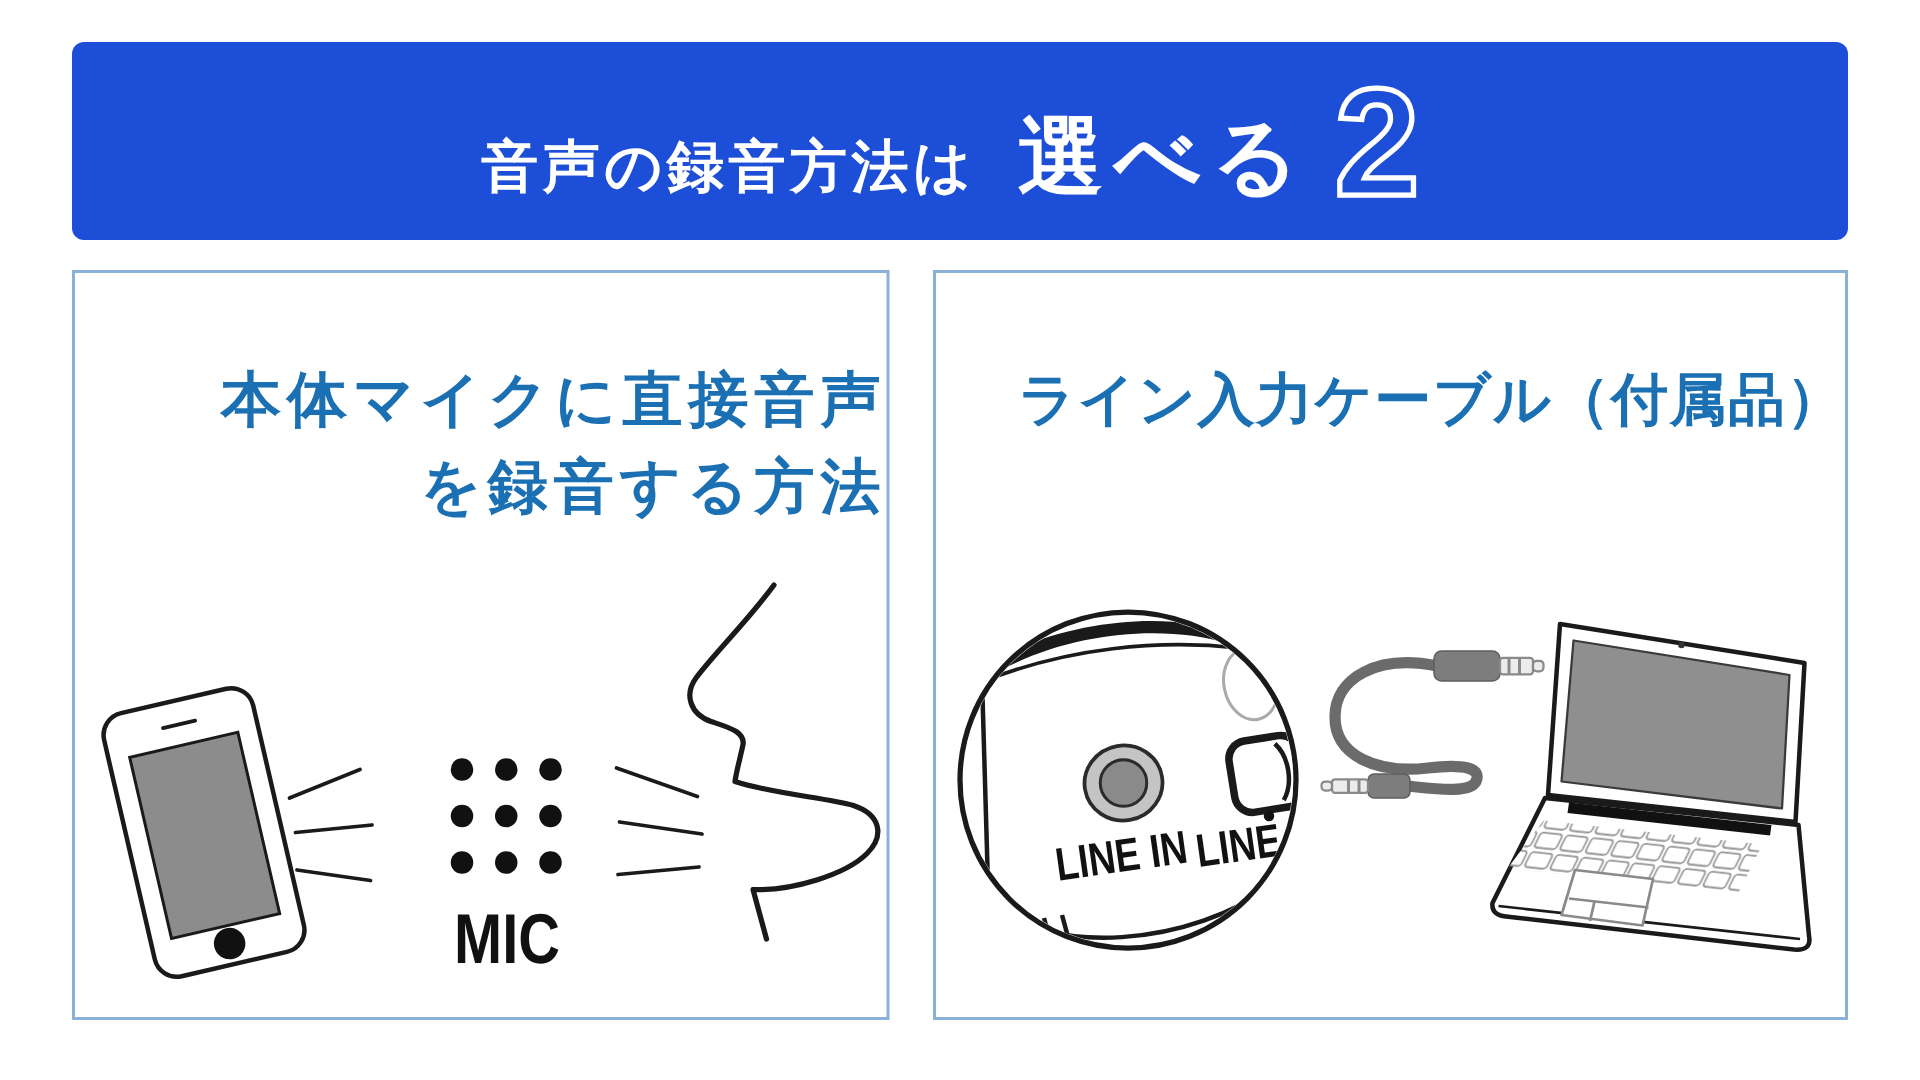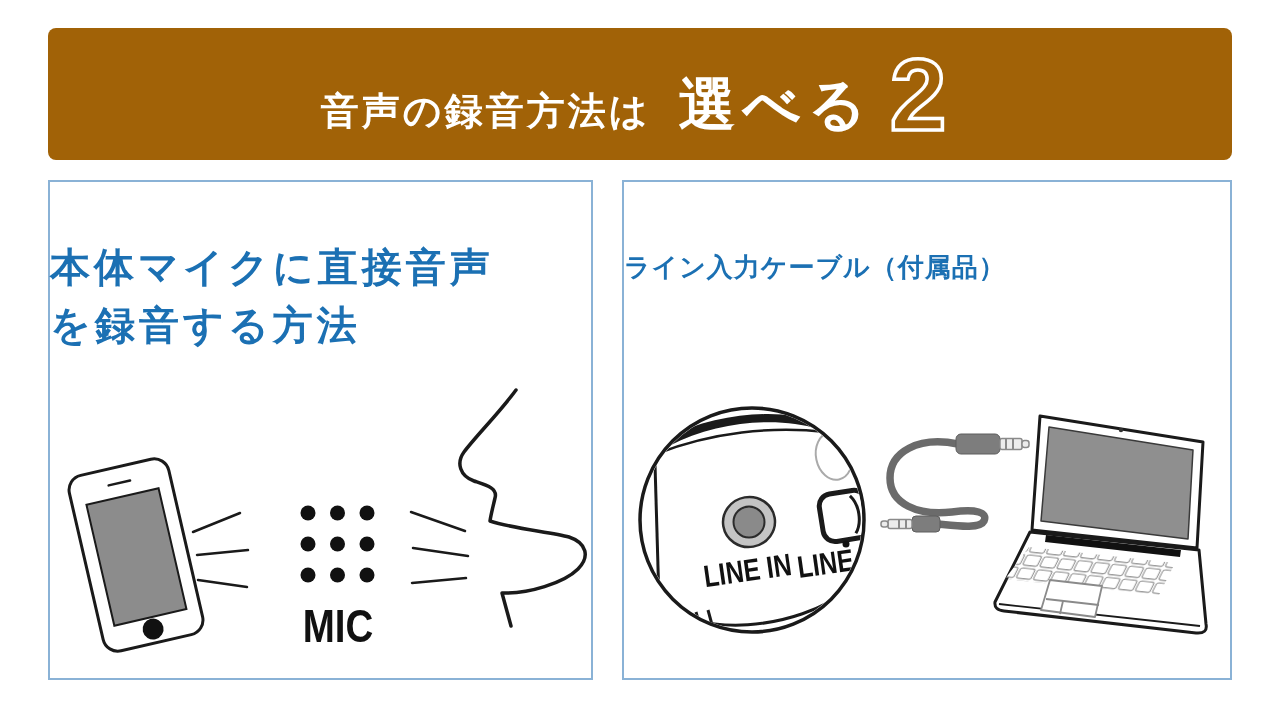--- a/index.html
+++ b/index.html
@@ -3,41 +3,41 @@
 <meta charset="utf-8">
 <style>
   html,body { margin:0; padding:0; }
   .page {
     position:relative; width:1280px; height:720px; background:#ffffff;
     font-family:"Liberation Sans", sans-serif; overflow:hidden;
   }
   
   .header {
     position:absolute; left:48px; top:28px; width:1184px; height:132px;
-    background:#a16207; border-radius:8px; color:#ffffff;
+    background:#1d4ed8; border-radius:8px; color:#ffffff;
   }
   .header-inner {
     position:absolute; left:0; right:0; bottom:16px; text-align:center; white-space:nowrap;
   }
   .h-prefix { font-size:38px; font-weight:bold; letter-spacing:3px; margin-right:28px; }
   .h-big    { font-size:57px; font-weight:bold; letter-spacing:7px; }
   .h-num-svg { vertical-align:-20px; margin:0 4px 0 8px; }
   
   .panel {
     position:absolute; top:180px; height:500px; background:#ffffff;
     border:2px solid #8ab2d6; box-sizing:border-box;
   }
   .panel-left  { left:48px;  width:545px; }
   .panel-right { left:622px; width:610px; }
   .panel-title {
-    position:relative; z-index:2; margin-top:56px; text-align:left;
+    position:relative; z-index:2; margin-top:56px; text-align:right;
     color:#1b70b3; font-weight:bold;
   }
   .panel-left  .panel-title { font-size:40px; line-height:58px; letter-spacing:4px; }
-  .panel-right .panel-title { font-size:26px; line-height:58px; letter-spacing:1px; }
+  .panel-right .panel-title { font-size:38px; line-height:58px; letter-spacing:1px; }
   .illustration { position:absolute; left:-2px; top:-2px; z-index:1; }
 </style>
 </head>
 <body>
 
 <div class="page">
 
   <div class="header">
     <div class="header-inner">
       <span class="h-prefix">音声の録音方法は</span><span class="h-big">選べる</span><svg class="h-num-svg" width="74" height="112" viewBox="0 0 74 112">

